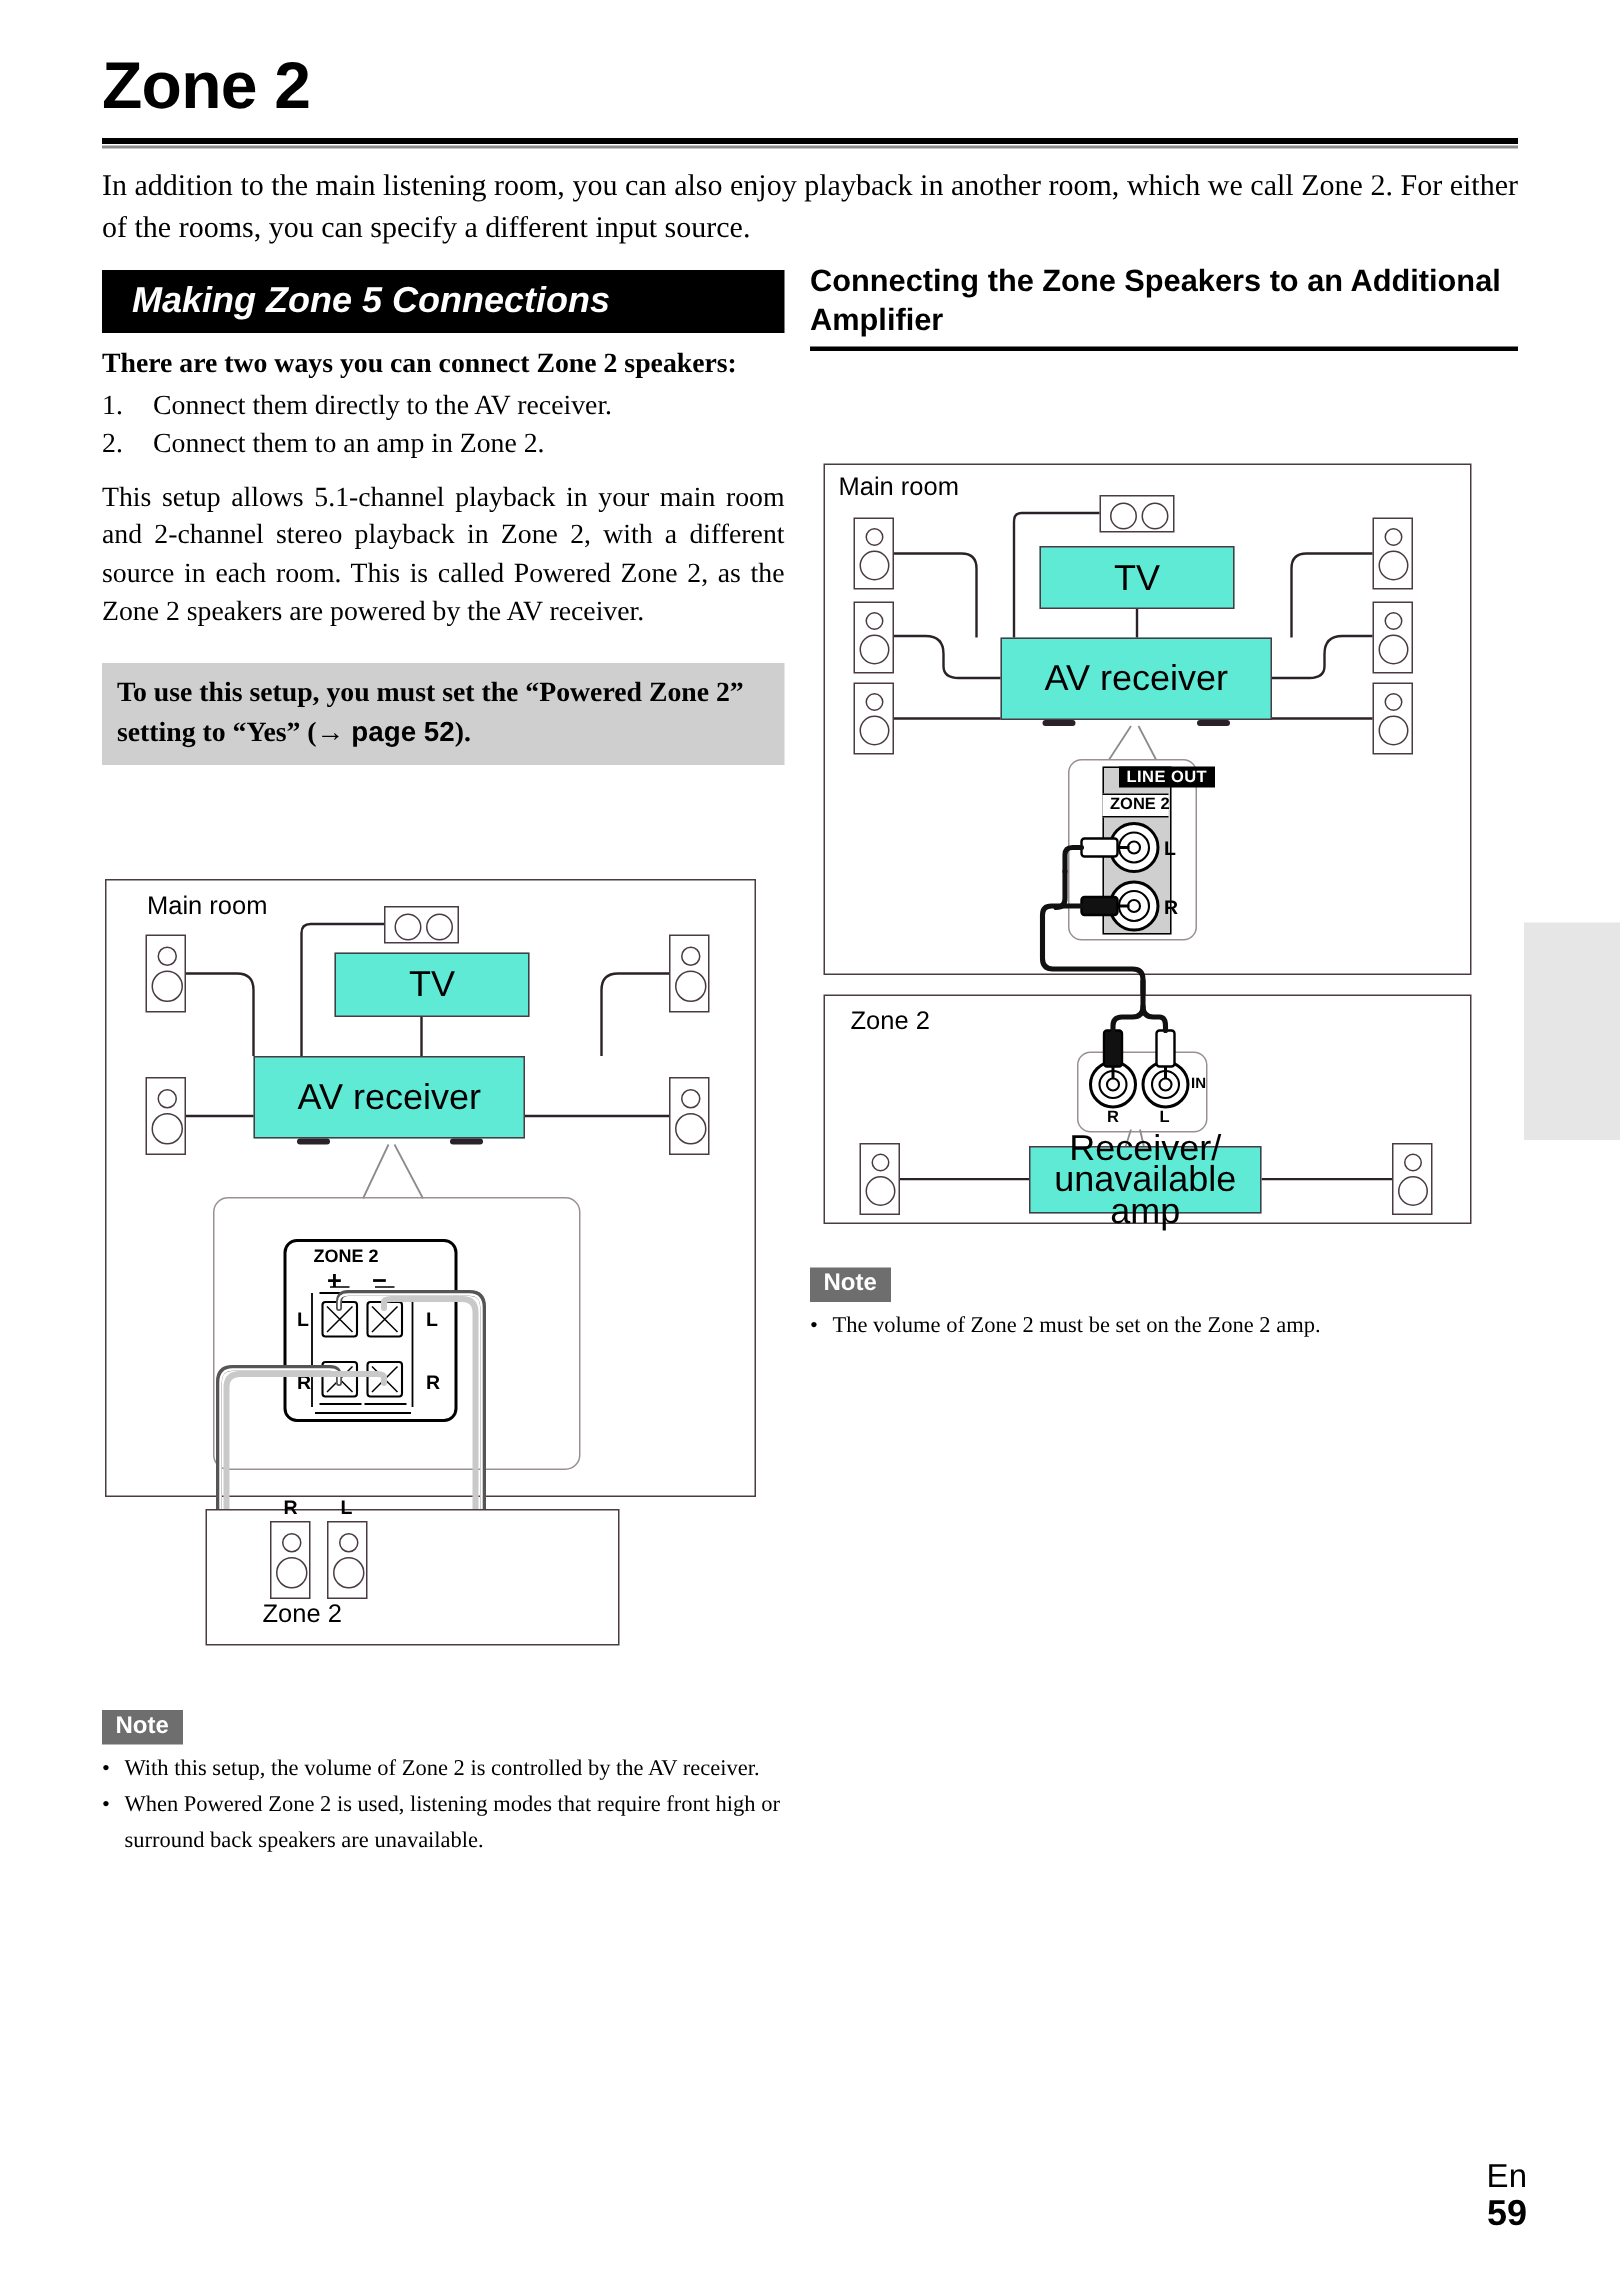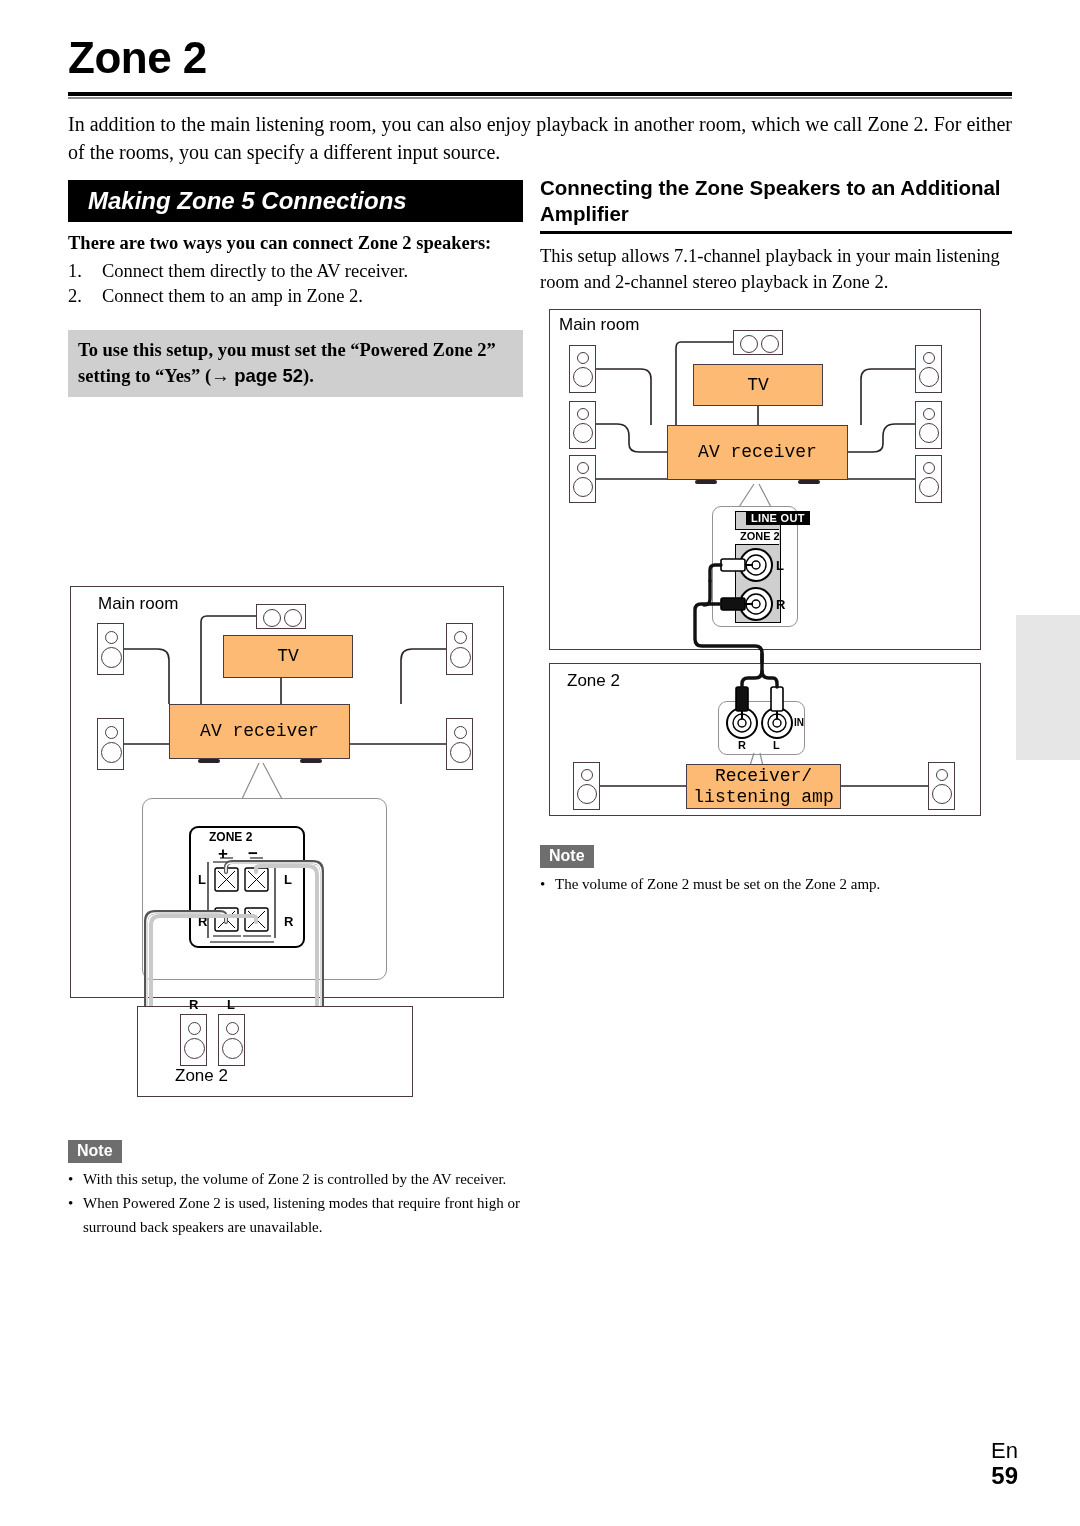--- a/index.html
+++ b/index.html
@@ -92,22 +92,22 @@
     position:absolute;font-family:"Liberation Sans", sans-serif;
     font-size:17px;color:#000;
   }
   .spk{
     position:absolute;border:1.4px solid #4a3a44;background:#fff;
     box-sizing:border-box;
   }
   .spk .tw{position:absolute;border:1.4px solid #4a3a44;border-radius:50%;}
   .spk .wf{position:absolute;border:1.4px solid #4a3a44;border-radius:50%;}
   .boxdev{
-    position:absolute;border:1.4px solid #4a3a44;background:#fdba74;box-sizing:border-box;
-    font-family:Liberation Mono, monospace;font-size:18px;
+    position:absolute;border:1.4px solid #4a3a44;background:#5eead4;box-sizing:border-box;
+    font-family:Liberation Sans, sans-serif;font-size:24px;
     display:flex;align-items:center;justify-content:center;text-align:center;
     line-height:21px;
   }
   .wire{position:absolute;background:#2a2228;}
   .wsvg{position:absolute;left:0;top:0;overflow:visible;}
   .term-label{
     position:absolute;font-family:"Liberation Sans", sans-serif;
     font-weight:bold;font-size:13px;
   }
   .blk-label{
@@ -151,20 +151,21 @@
         <span class="num">1.</span>
         <span>Connect them directly to the AV receiver.</span>
       </li>
       <li>
         <span class="num">2.</span>
         <span>Connect them to an amp in Zone 2.</span>
       </li>
     </ul>
 
 
+    <div class="body-txt" style="margin-top:10px;text-align:justify;">This setup allows 5.1-channel playback in your main room and 2-channel stereo playback in Zone 2, with a different source in each room. This is called Powered Zone 2, as the Zone 2 speakers are powered by the AV receiver.</div>
 
     <div class="grey-callout" style="margin-top:20px;">
       <span>To use this setup, you must set the “Powered Zone 2” setting to “Yes” (</span><span class="arrow">→</span>&nbsp;<span class="pg">page 52</span><span>).</span>
     </div>
   </div>
 
   <div class="diag" style="position:absolute;left:70px;top:586px;width:432px;height:510px;">
 
     <div class="room" style="left:0;top:0;width:432px;height:410px;"></div>
     <div class="roomlabel" style="left:28px;top:8px;">Main room</div>
@@ -279,21 +280,20 @@
   <div style="position:absolute;left:68px;top:1140px;width:455px;">
     <span class="note-badge">Note</span>
     <ul class="note-list">
       <li>With this setup, the volume of Zone 2 is controlled by the AV receiver.</li>
       <li>When Powered Zone 2 is used, listening modes that require front high or surround back speakers are unavailable.</li>
     </ul>
   </div>
 
   <div class="col-right">
     <div class="subhead">Connecting the Zone Speakers to an Additional Amplifier</div>
-    <div class="body-txt" style="margin-top:10px;">This setup allows 7.1-channel playback in your main listening room and 2-channel stereo playback in Zone 2.</div>
   </div>
 
   <div class="diag" style="position:absolute;left:549px;top:309px;width:430px;height:505px;">
 
     <div class="room" style="left:0;top:0;width:430px;height:339px;"></div>
     <div class="roomlabel" style="left:10px;top:6px;">Main room</div>
 
     <div class="spk" style="left:20px;top:36px;width:27px;height:48px;">
       <div class="tw" style="left:7px;top:6px;width:10px;height:10px;"></div>
       <div class="wf" style="left:3px;top:21px;width:18px;height:18px;"></div>
@@ -416,21 +416,21 @@
       </g>
 
       <g fill="none" stroke="#2a2228" stroke-width="1.5">
         <path d="M51,477 H137"></path>
         <path d="M292,477 H379"></path>
       </g>
     </svg>
 
     <div class="boxdev" style="left:137px;top:455px;width:155px;height:45px;flex-direction:column;">
       <span>Receiver/</span>
-      <span>listening amp</span>
+      <span>unavailable amp</span>
     </div>
 
     <div class="spk" style="left:24px;top:453px;width:27px;height:48px;">
       <div class="tw" style="left:7px;top:6px;width:10px;height:10px;"></div>
       <div class="wf" style="left:3px;top:21px;width:18px;height:18px;"></div>
     </div>
     <div class="spk" style="left:379px;top:453px;width:27px;height:48px;">
       <div class="tw" style="left:7px;top:6px;width:10px;height:10px;"></div>
       <div class="wf" style="left:3px;top:21px;width:18px;height:18px;"></div>
     </div>

